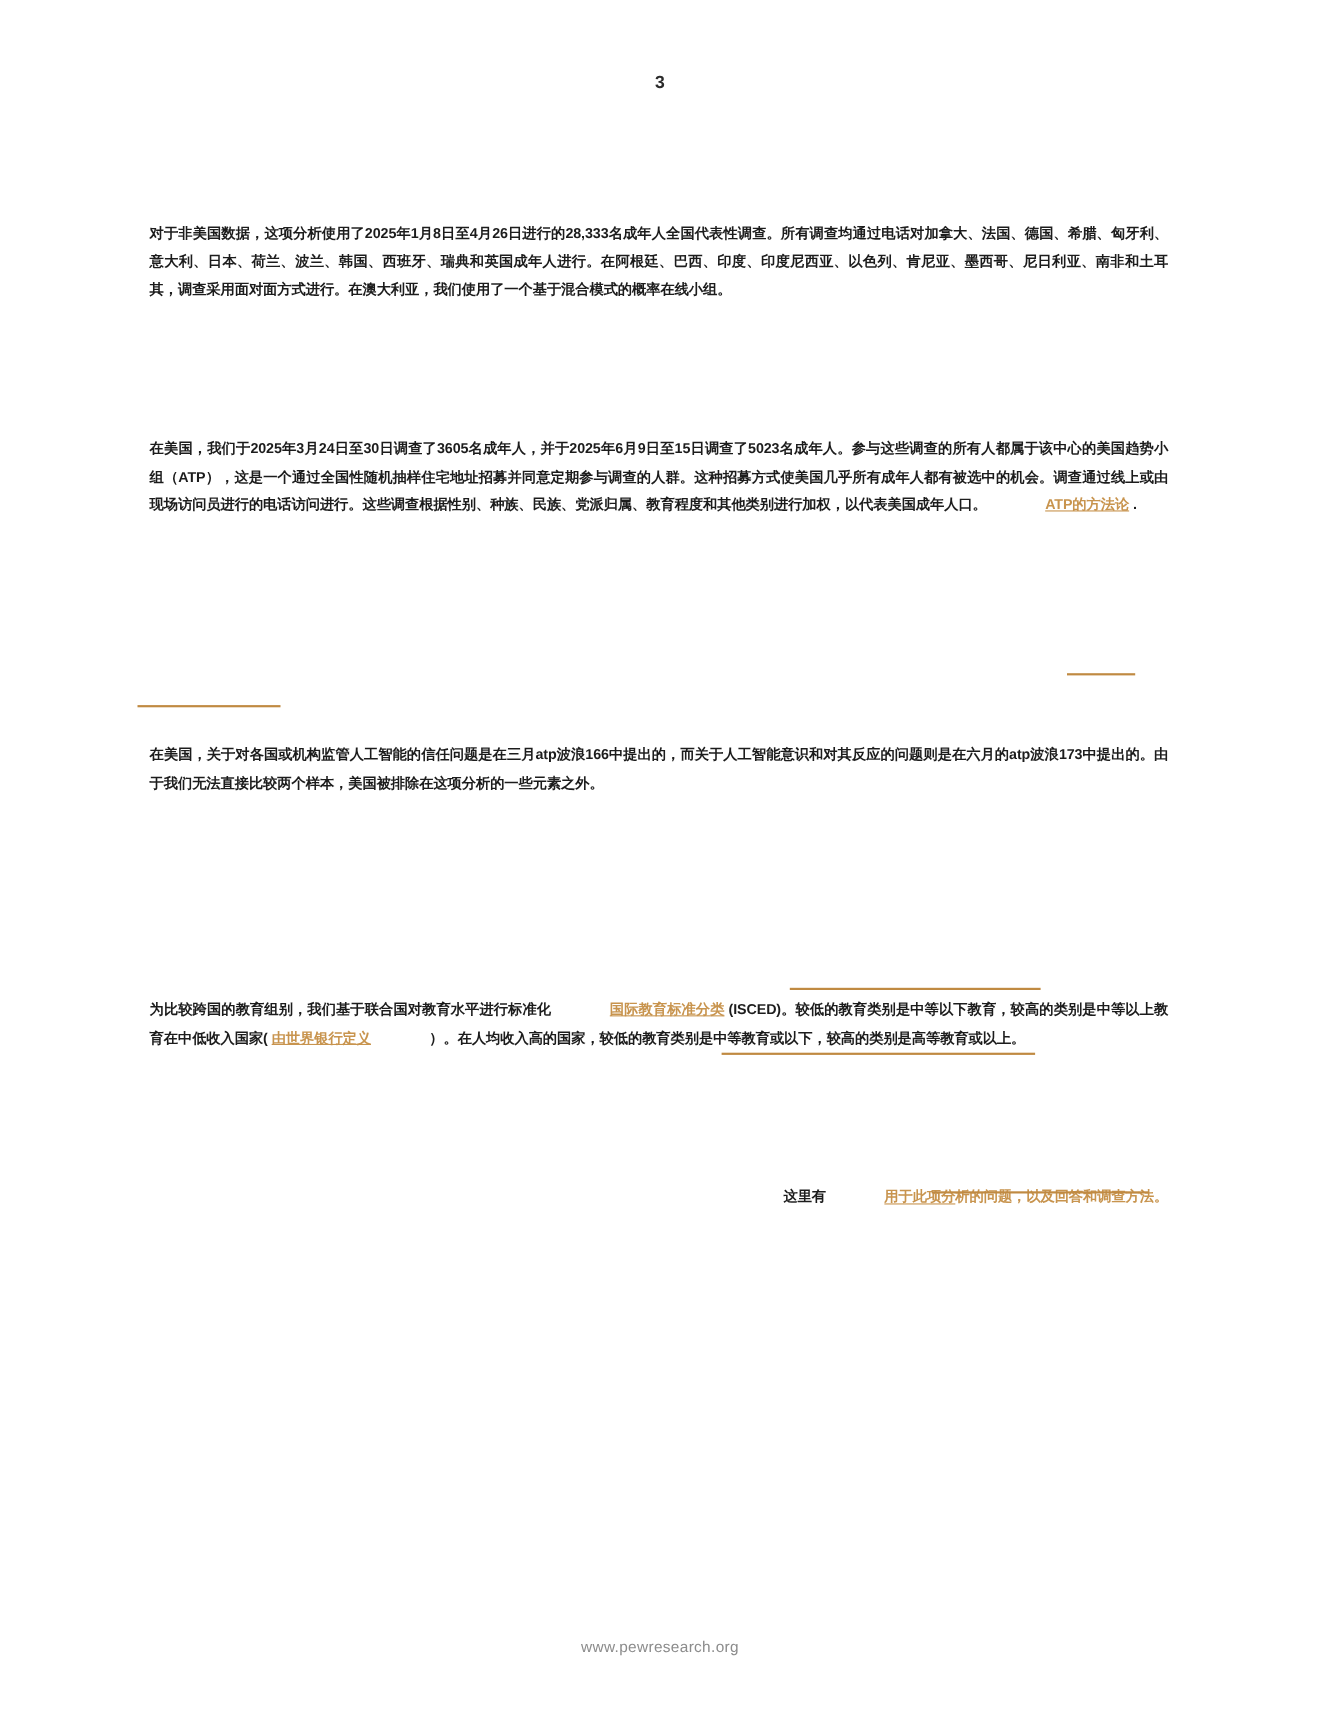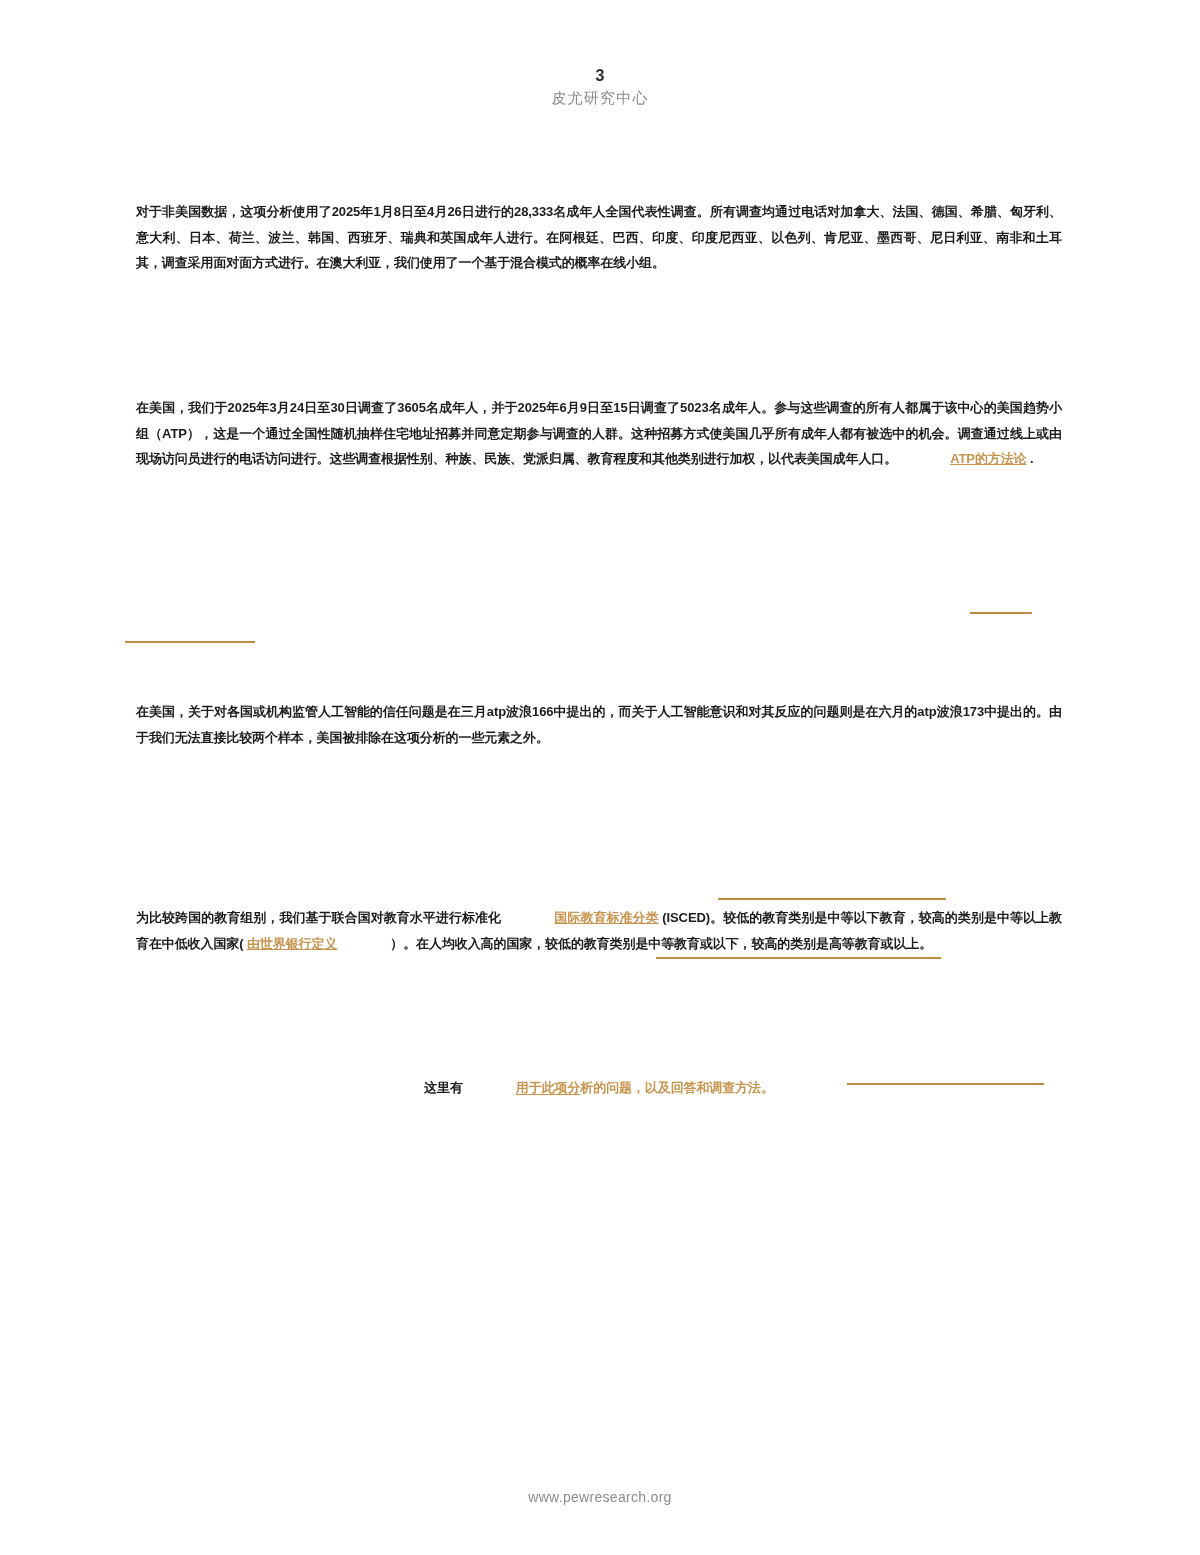--- a/index.html
+++ b/index.html
@@ -54,25 +54,25 @@
     font-size: 13px;
     line-height: 25.5px;
     color: #1c1c1c;
     text-align: justify;
     text-justify: inter-character;
     font-weight: bold;
     letter-spacing: -0.1px;
   }
   .para.p1 { top: 186px; }
   .para.p2 { top: 382px; }
-  .para.p3 { top: 686px; }
+  .para.p3 { top: 660px; }
   .para.p4 { top: 892px; }
   .para.p5 {
     top: 1062px;
-    text-align: center;
+    text-align: right;
   }
 
   .link {
     color: #c8944e;
     font-weight: bold;
   }
   .link-underline {
     color: #c8944e;
     font-weight: bold;
     text-decoration: underline;
@@ -112,21 +112,20 @@
     letter-spacing: 0.3px;
   }
 </style>
 </head>
 <body>
 
 <div class="page">
 
   <div class="header">
     <div class="header-page-number">3</div>
-    <div class="header-org">皮尤研究中心</div>
   </div>
 
   <div class="content">
 
     <p class="para p1">对于非美国数据，这项分析使用了2025年1月8日至4月26日进行的28,333名成年人全国代表性调查。所有调查均通过电话对加拿大、法国、德国、希腊、匈牙利、意大利、日本、荷兰、波兰、韩国、西班牙、瑞典和英国成年人进行。在阿根廷、巴西、印度、印度尼西亚、以色列、肯尼亚、墨西哥、尼日利亚、南非和土耳其，调查采用面对面方式进行。在澳大利亚，我们使用了一个基于混合模式的概率在线小组。</p>
 
     <p class="para p2">
       <span>在美国，我们于2025年3月24日至30日调查了3605名成年人，并于2025年6月9日至15日调查了5023名成年人。参与这些调查的所有人都属于该中心的美国趋势小组（ATP），这是一个通过全国性随机抽样住宅地址招募并同意定期参与调查的人群。这种招募方式使美国几乎所有成年人都有被选中的机会。调查通过线上或由现场访问员进行的电话访问进行。这些调查根据性别、种族、民族、党派归属、教育程度和其他类别进行加权，以代表美国成年人口。</span>
       <span class="spacer-gap"></span>
       <a class="link" href="#">ATP的方法论</a>

